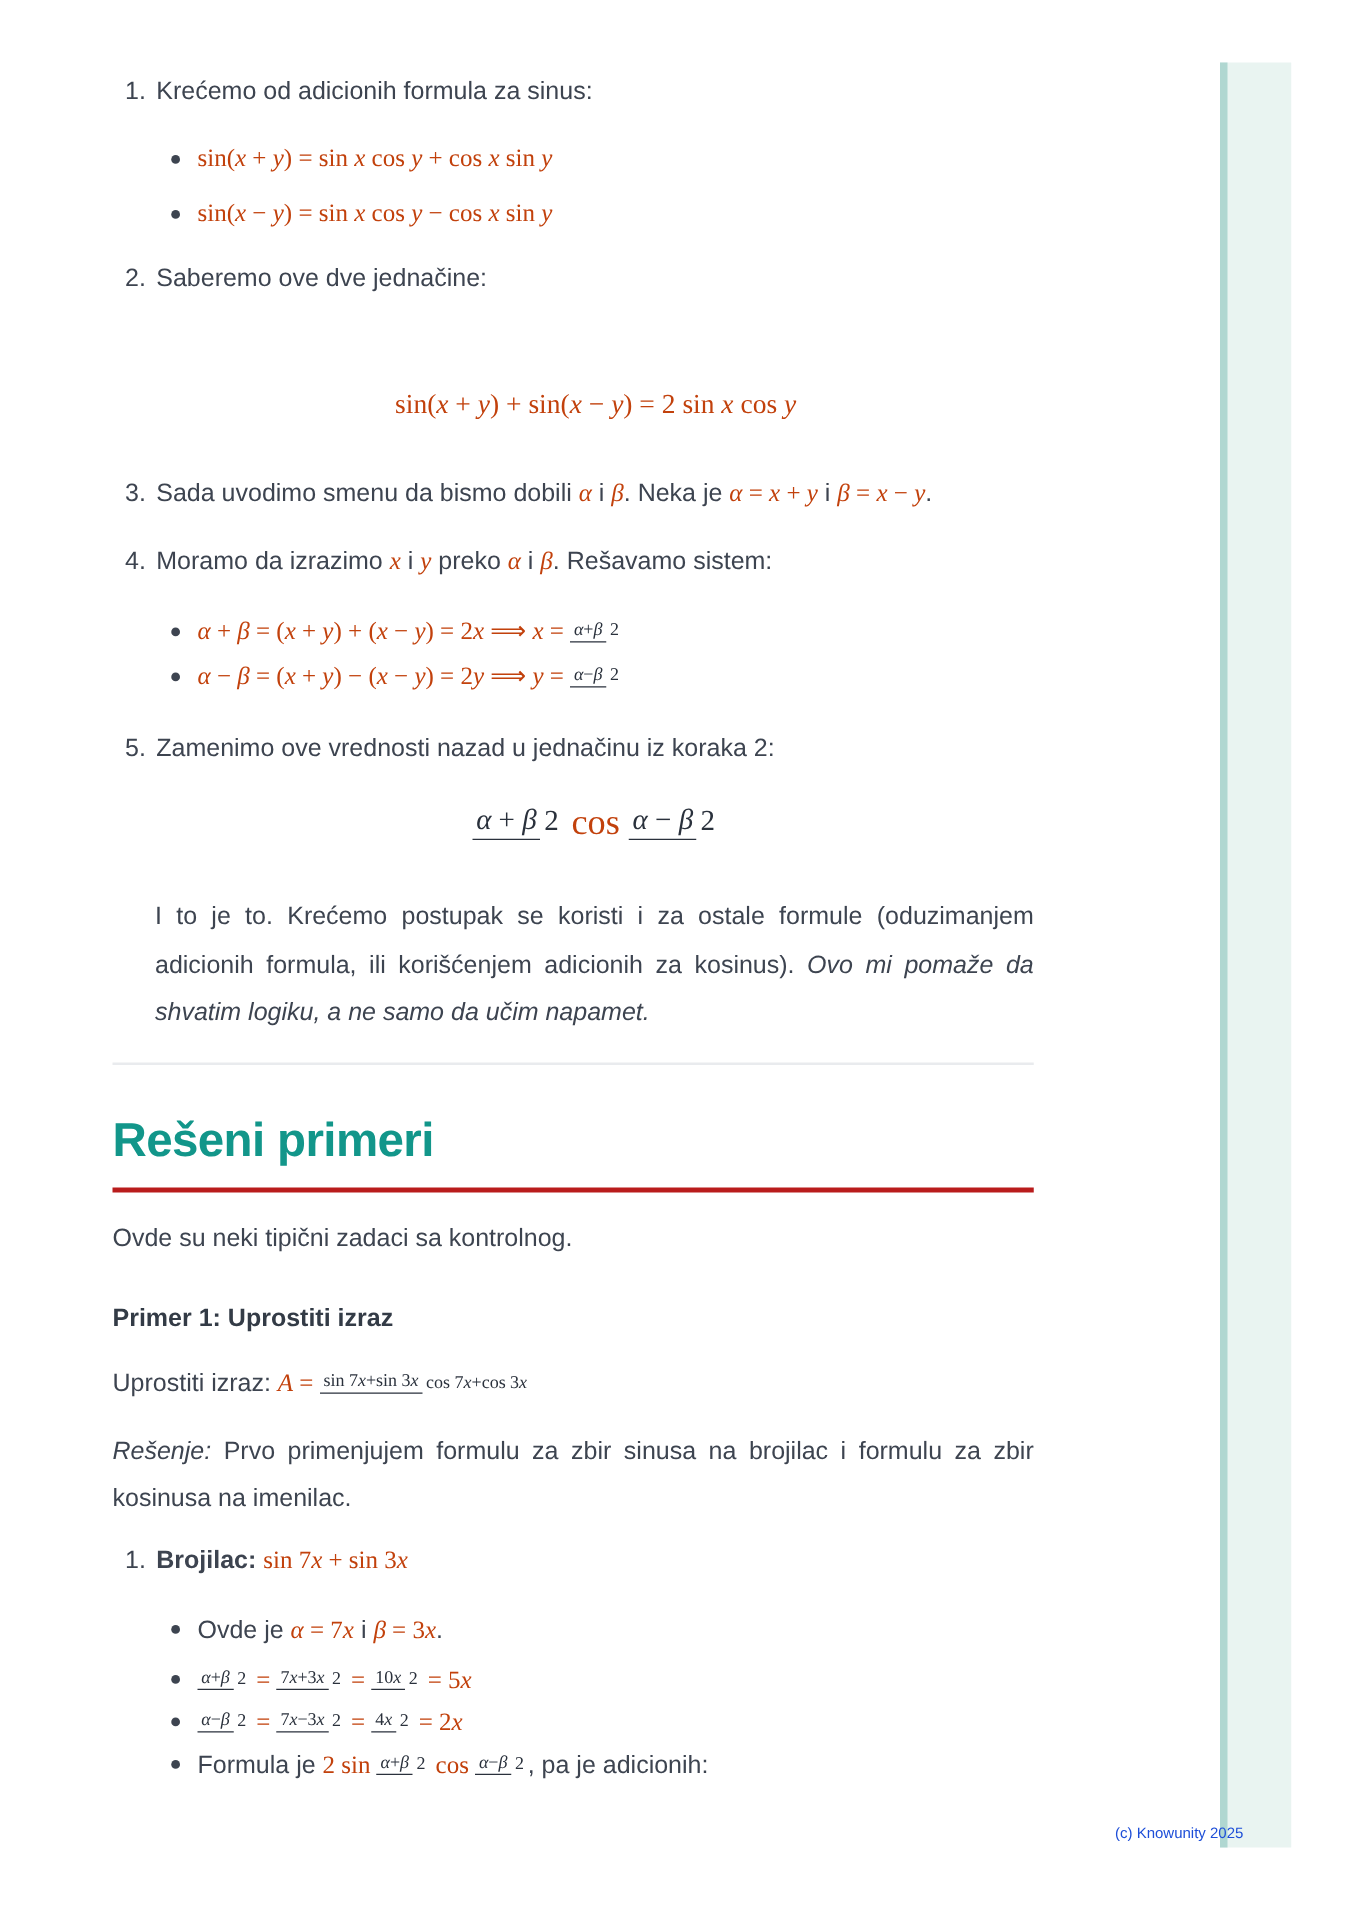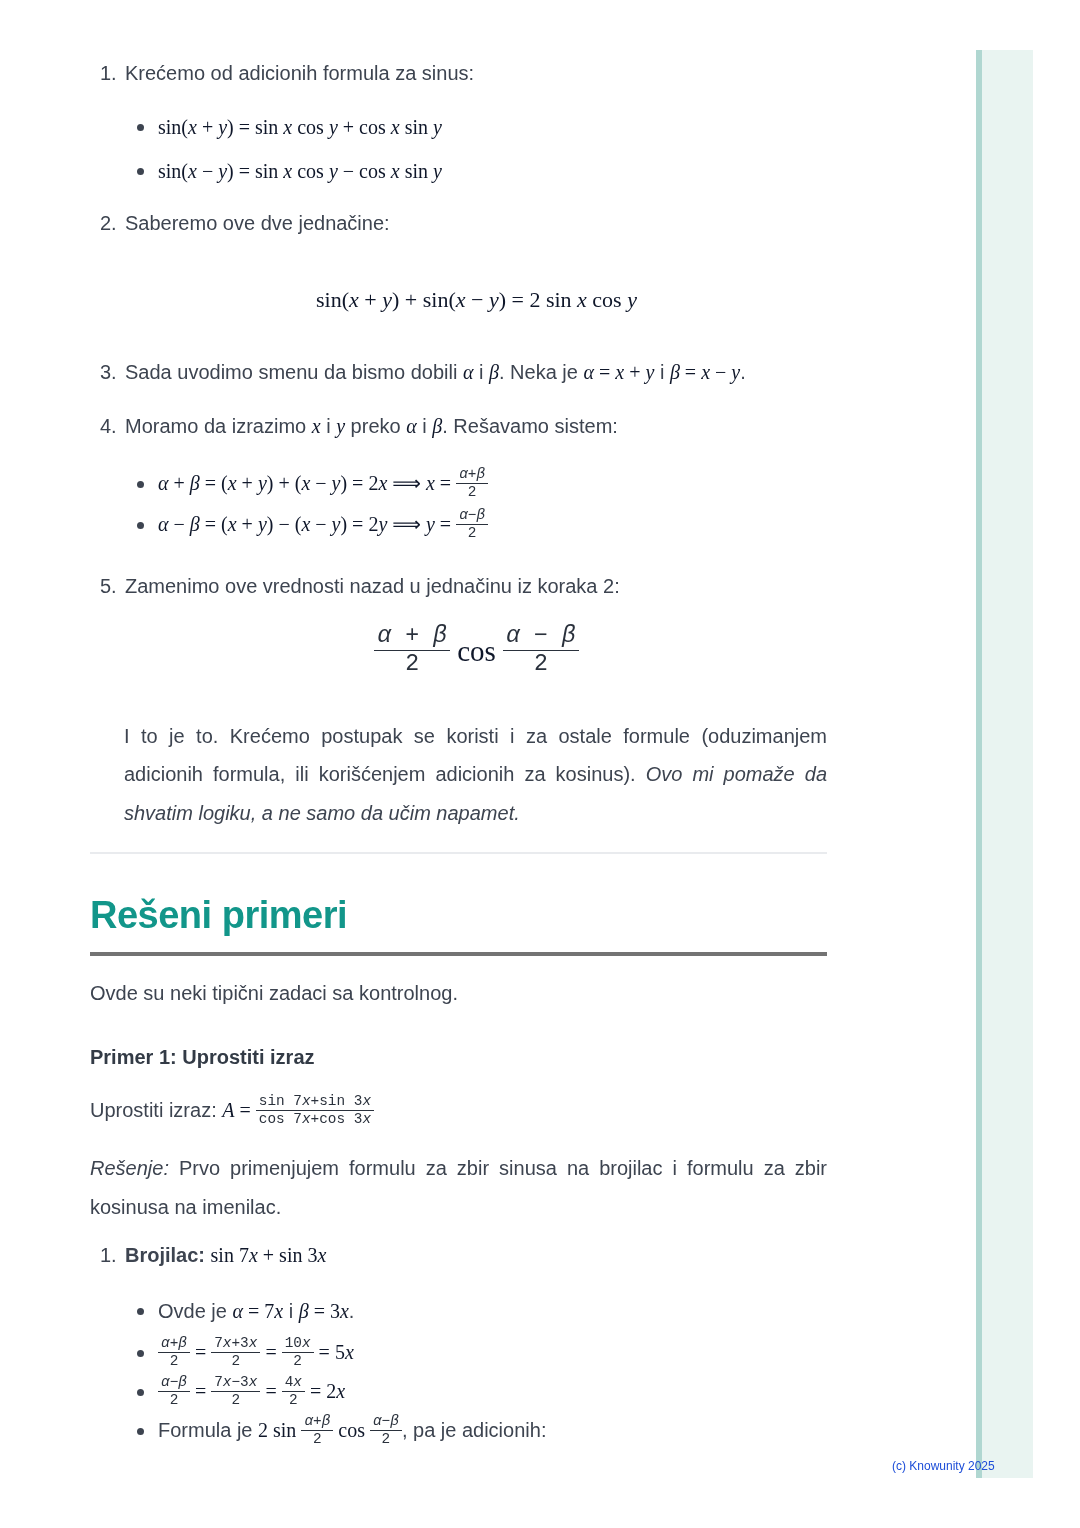--- a/index.html
+++ b/index.html
@@ -20,45 +20,45 @@
   .bullet{display:flex;align-items:center;font-size:20px;line-height:30px;}
   .bullet .dot{flex:0 0 7px;width:7px;height:7px;border-radius:50%;background:#3d4450;margin-right:14px;}
   .display-eq{text-align:center;margin-left:36px;color:#2a313c;}
   .eq-md{font-size:22px;line-height:34px;}
   .eq-lg{font-size:29px;line-height:40px;}
   .para{font-size:20px;line-height:38.5px;text-align:justify;}
   .para.indent{margin-left:34px;}
   .divider{height:2px;background:#e9ebee;border:0;margin:0;}
   .section-heading{
     font-size:38px;line-height:46px;font-weight:bold;color:#12968a;
-    letter-spacing:-0.5px;padding-bottom:14px;border-bottom:4px solid #737373;
+    letter-spacing:-0.5px;padding-bottom:14px;border-bottom:4px solid #b91c1c;
   }
   .intro-line{font-size:20px;line-height:30px;}
   .example-title{font-size:20px;line-height:30px;font-weight:bold;color:#333b46;}
   .task-line{font-size:20px;line-height:30px;}
   .watermark{
     position:absolute;left:892px;top:1459px;font-size:12px;color:#1d4ed8;
     font-family:"Liberation Sans",sans-serif;z-index:2;white-space:nowrap;
   }
   
-  .m{font-family:"Liberation Serif",serif;color:#0f172a;}
+  .m{font-family:"Liberation Serif",serif;color:#c2410c;}
   .m i{font-style:italic;}
   .frac{
-    display:inline-flex;flex-direction:column;align-items:center;
+    display:inline-flex;flex-direction:row;align-items:center;
     vertical-align:middle;font-size:0.72em;line-height:1.18;
-    font-family:Liberation Mono, monospace;color:#2a313c;position:relative;top:-0.08em;
+    font-family:Liberation Serif, serif;color:#2a313c;position:relative;top:-0.08em;
   }
   .frac .num{display:block;padding:0 3px;border-bottom:1.5px solid #2a313c;}
   .frac .den{display:block;padding:0 3px;}
   .eq-lg .frac{font-size:0.8em;}
   
   .mt10{margin-top:10px;} .mt14{margin-top:14px;} .mt20{margin-top:20px;}
   .mt22{margin-top:22px;} .mt24{margin-top:24px;} .mt26{margin-top:26px;}
   .mt28{margin-top:28px;} .mt34{margin-top:34px;} .mt36{margin-top:36px;}
-  .mt38{margin-top:38px;} .mt40{margin-top:40px;} .mt44{margin-top:45px;}
+  .mt38{margin-top:38px;} .mt40{margin-top:40px;} .mt44{margin-top:68px;}
   .gap14{margin-top:14px;}
 </style>
 </head>
 <body>
 
 <div class="page">
   <div class="accent-strip"></div>
 
   <div class="content">
 

